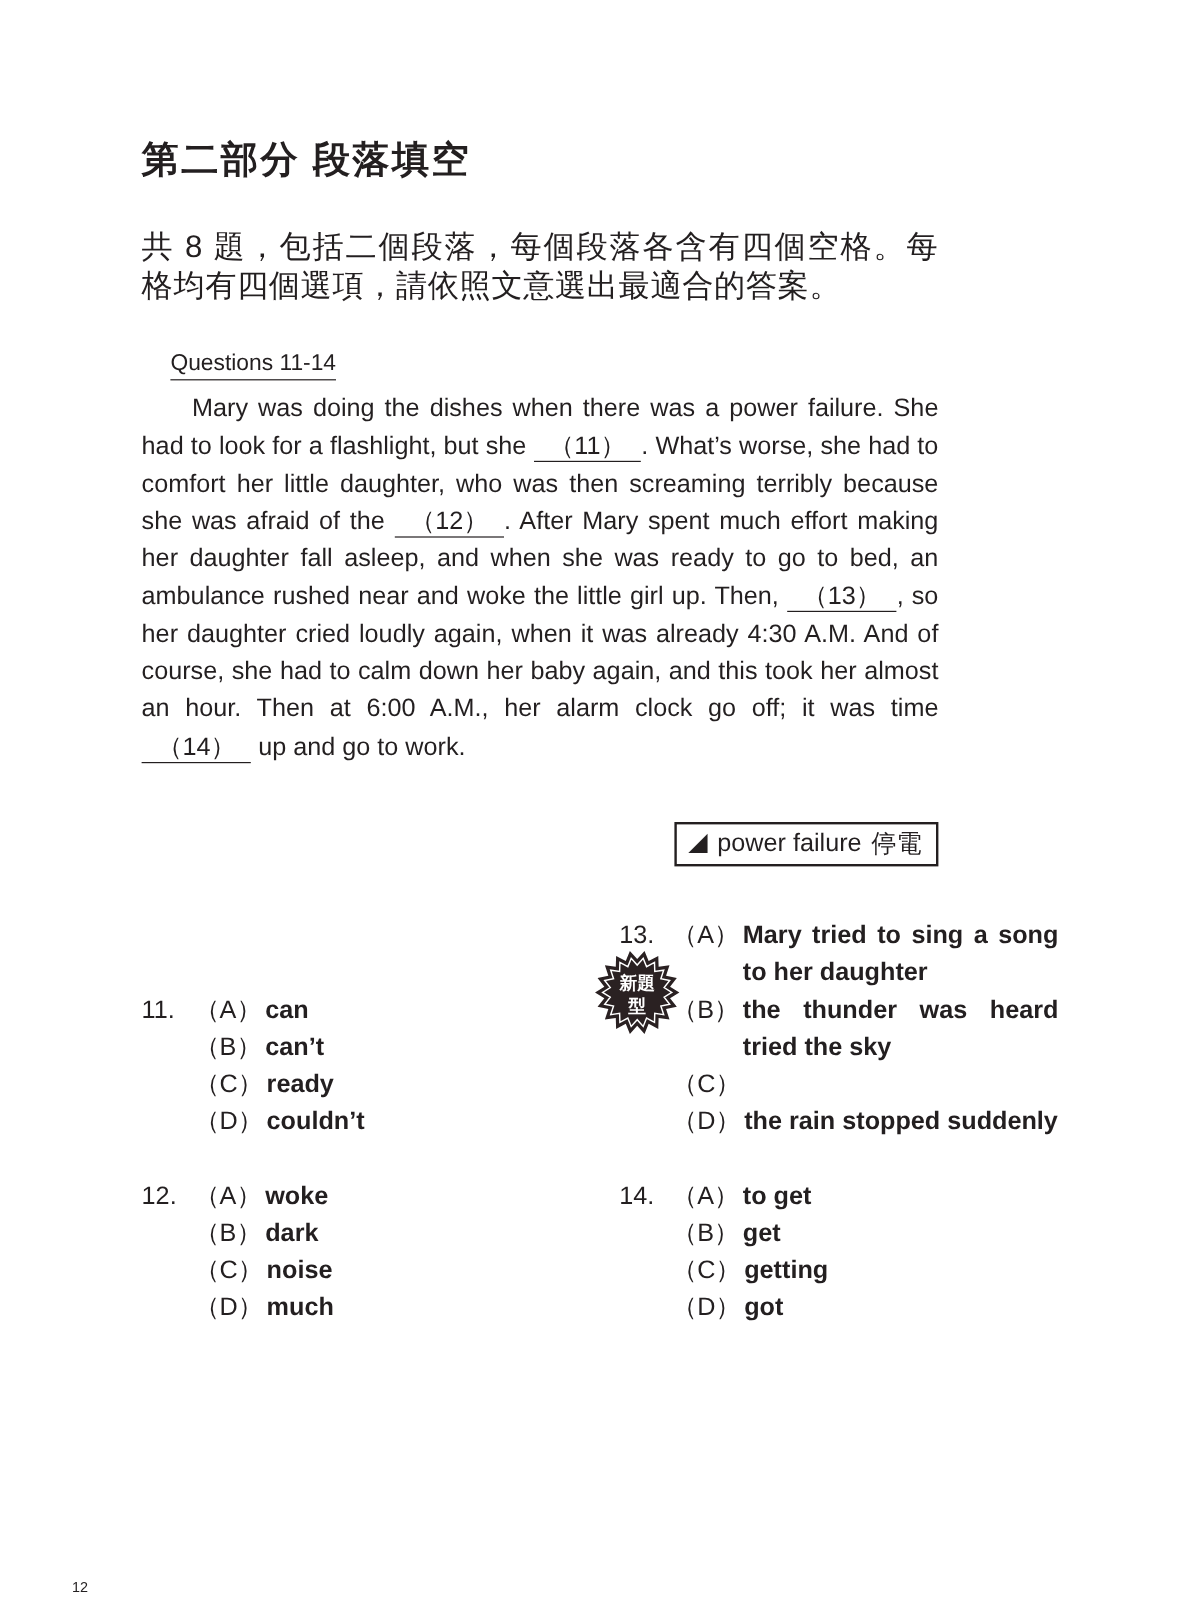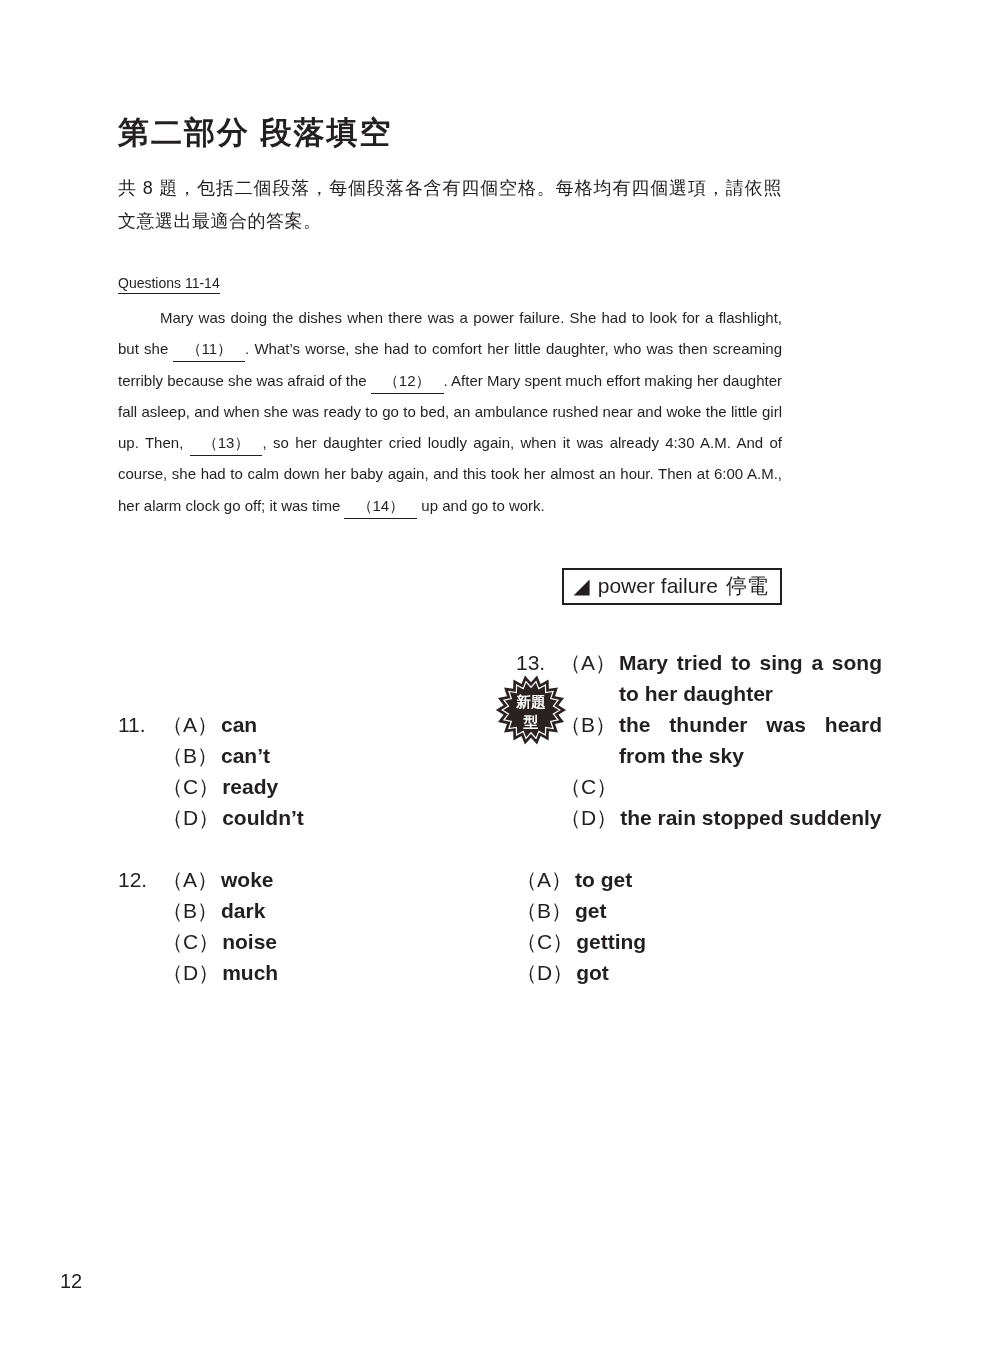--- a/index.html
+++ b/index.html
@@ -10,30 +10,30 @@
     color:#231f20;
   }
   .page { position:relative; width:900px; height:1353px; background:#fff; overflow:hidden; }
   .content { padding:112px 118px 0 118px; }
 
   .title {
     font-size:31px; font-weight:bold; letter-spacing:2px;
     font-family:"Liberation Sans","DejaVu Sans",sans-serif;
   }
   .instructions {
-    margin-top:18px; font-size:18px; line-height:33px;
+    margin-top:35px; font-size:26px; line-height:33px;
     text-align:justify; letter-spacing:0.5px;
   }
 
   .q-label {
-    margin-top:37px; font-size:14px; display:inline-block;
-    border-bottom:1.5px solid #231f20; padding-bottom:2px;
+    margin-top:37px; font-size:19px; display:inline-block;
+    border-bottom:1.5px solid #231f20; padding-bottom:2px;margin-left:24px;
   }
   .passage {
-    margin-top:8px; font-size:15px; line-height:31.3px;
+    margin-top:8px; font-size:21px; line-height:31.3px;
     text-align:justify; text-indent:42px;
   }
   .blank {
     display:inline-block; text-indent:0;
     border-bottom:1.5px solid #231f20; padding:0 13px;
     line-height:24px;
   }
 
   .vocab-box {
     margin-top:47px; margin-left:auto; width:-moz-fit-content; width:fit-content;
@@ -52,21 +52,21 @@
   .olabel { flex:none; margin-right:3px; }
   .otext { text-align:justify; min-width:0;font-weight:bold; }
 
   .badge { position:absolute; left:-22px; top:26px; width:74px; height:74px; }
   .badge svg { display:block; width:74px; height:74px; }
   .badge text {
     font-family:"Liberation Sans","DejaVu Sans",sans-serif;
     font-size:16px; font-weight:bold; fill:#ffffff;
   }
 
-  .page-number { position:absolute; left:60px; top:1270px; font-size:20px; }
+  .page-number { position:absolute; left:60px; top:1316px; font-size:12px; }
 </style>
 </head>
 <body>
 
 <div class="page">
   <main class="content">
 
     <h1 class="title">第二部分 段落填空</h1>
 
     <p class="instructions">共 8 題，包括二個段落，每個段落各含有四個空格。每格均有四個選項，請依照文意選出最適合的答案。</p>
@@ -145,33 +145,34 @@
               <text x="40" y="58" text-anchor="middle">型</text>
             </svg>
           </span>
           <div class="opts">
             <div class="opt">
               <span class="olabel">（A）</span>
               <span class="otext">Mary tried to sing a song to her daughter</span>
             </div>
             <div class="opt">
               <span class="olabel">（B）</span>
-              <span class="otext">the thunder was heard from the sky</span>
+              <span class="otext">the thunder was heard tried the sky</span>
             </div>
             <div class="opt">
               <span class="olabel">（C）</span>
             </div>
             <div class="opt">
               <span class="olabel">（D）</span>
               <span class="otext">the rain stopped suddenly</span>
             </div>
           </div>
         </div>
 
         <div class="question">
+          <span class="qnum">14.</span>
           <div class="opts">
             <div class="opt">
               <span class="olabel">（A）</span>
               <span class="otext">to get</span>
             </div>
             <div class="opt">
               <span class="olabel">（B）</span>
               <span class="otext">get</span>
             </div>
             <div class="opt">

